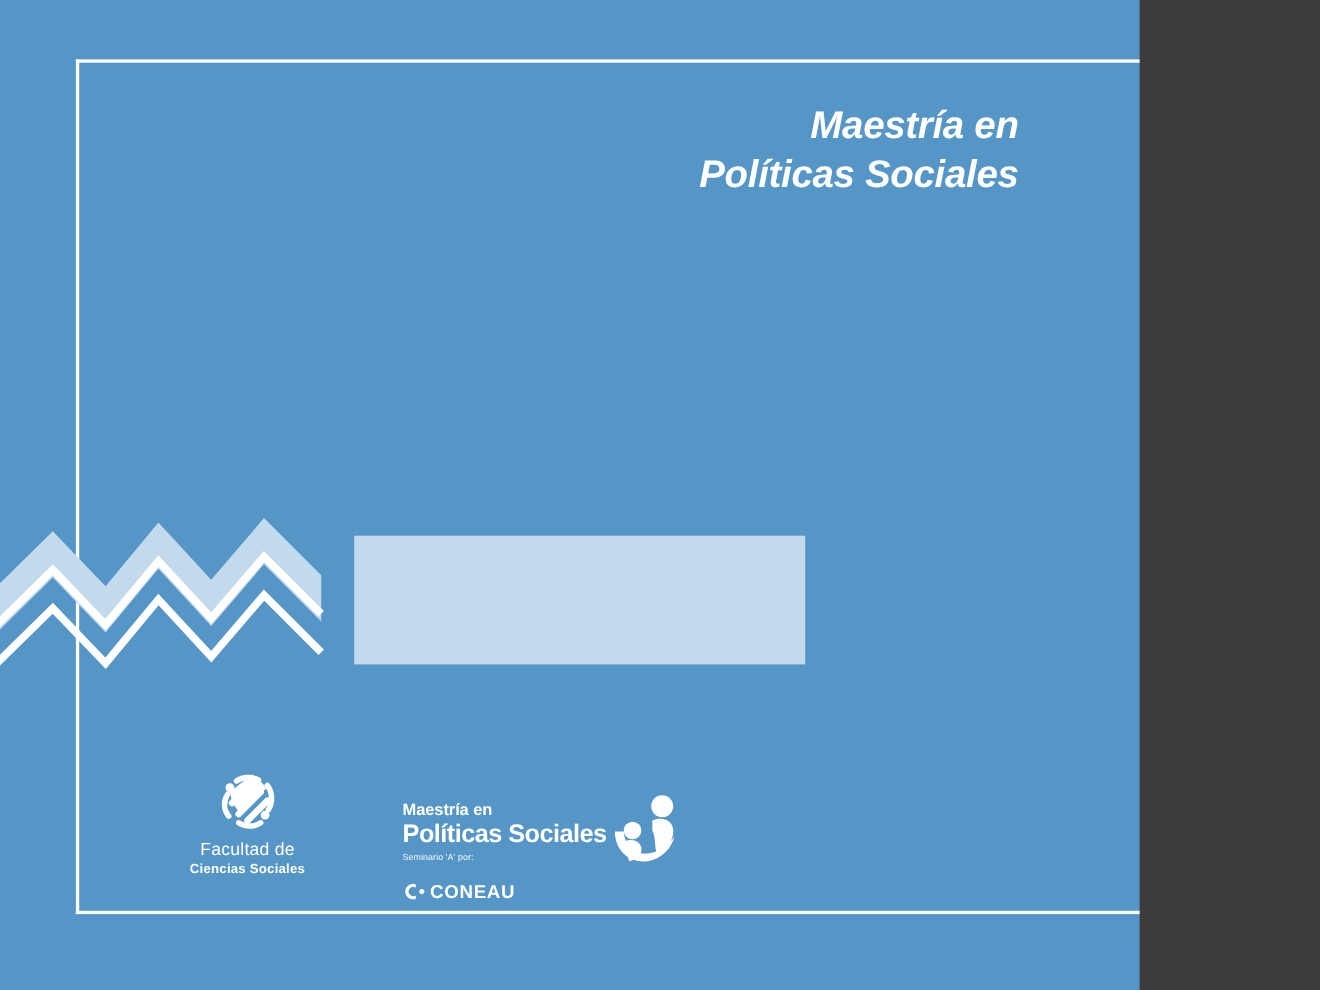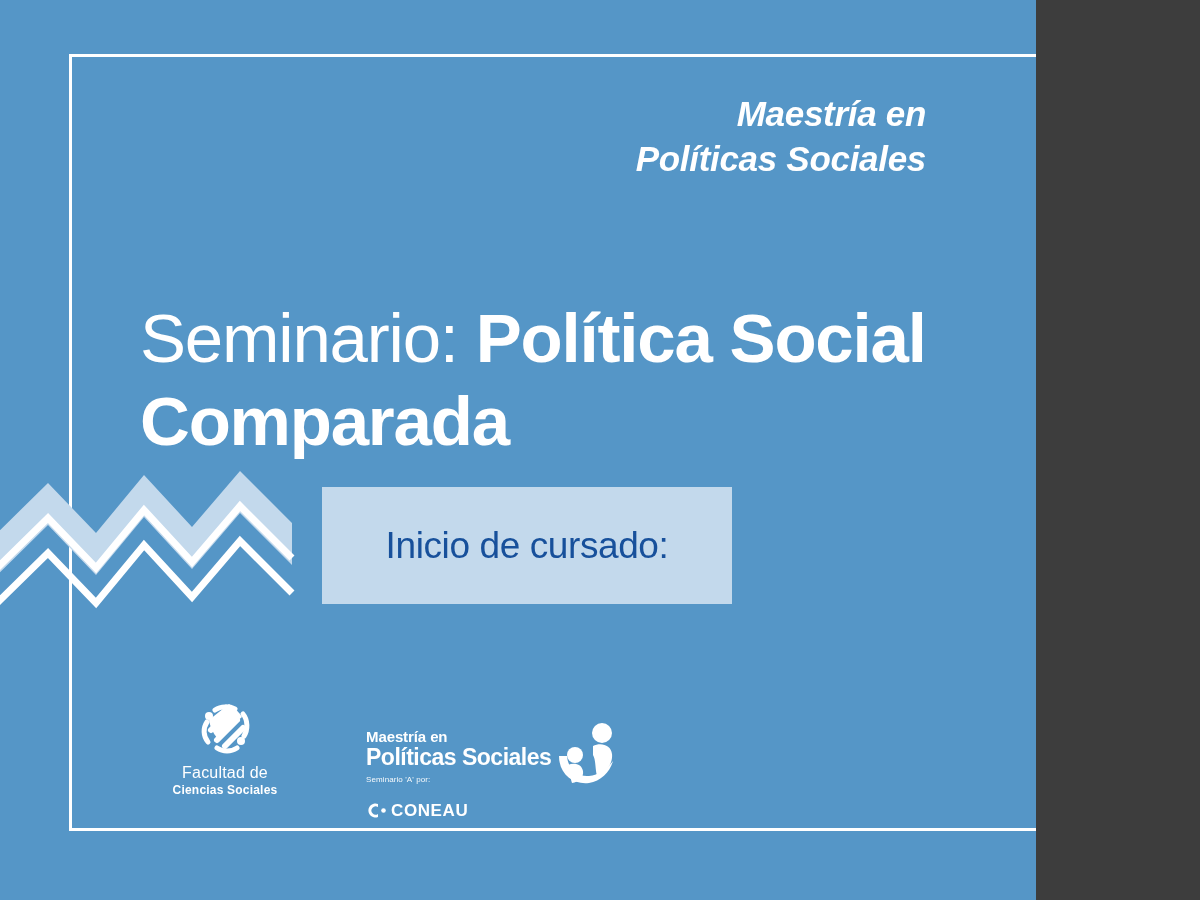--- a/index.html
+++ b/index.html
@@ -233,26 +233,22 @@
   <div class="plus plus-1"></div>
   <div class="plus plus-2"></div>
   <div class="plus plus-3"></div>
   <div class="plus plus-4"></div>
 
   <div class="eyebrow">
     <div>Maestría en</div>
     <div>Políticas Sociales</div>
   </div>
 
-  <h1 class="headline">
-    <span class="light">Seminario: </span><span class="bold">Política Social Comparada</span>
-  </h1>
 
   <div class="date-box">
-    <div class="date-label">Inicio de cursado:</div>
   </div>
 
   <div class="logos">
 
     <div class="logo-fcs">
       <svg class="fcs-mark" width="60" height="56" viewBox="0 0 60 56">
         <g fill="#ffffff">
           <path d="M18.5 3.5 L30.5 1 L45 5 L55 16 L58.5 29 L55 42 L45 51.5 L31 55 L17 51 L6 41 L2 28 L6 15 Z" fill="#ffffff" opacity="0"></path>
 
           <g>

